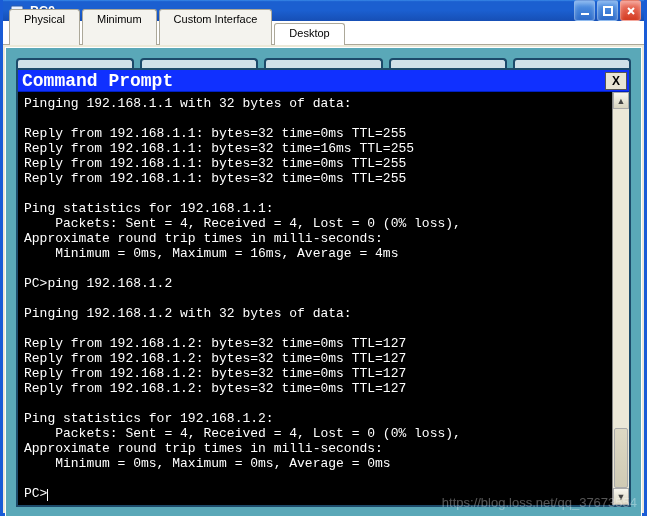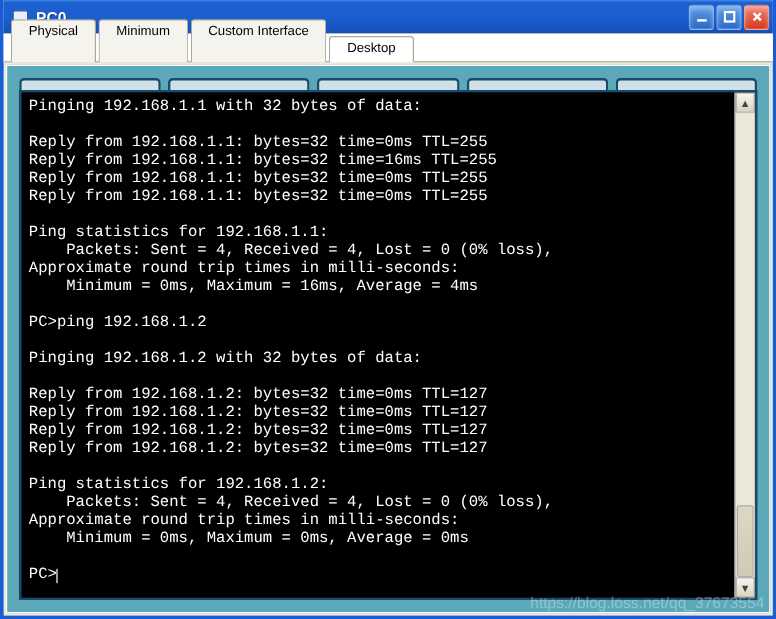--- a/index.html
+++ b/index.html
@@ -236,20 +236,24 @@
   <div class="desktop-area">
     <div class="row-top">
       <div></div>
       <div></div>
       <div></div>
       <div></div>
       <div></div>
     </div>
 
     <div class="cmd-window">
+      <div class="cmd-title">
+        <span class="cmd-title-text">Command Prompt</span>
+        <div class="cmd-x">X</div>
+      </div>
       <div class="cmd-body-wrap">
         <div class="cmd-body" id="cmd-body">Pinging 192.168.1.1 with 32 bytes of data:
 
 Reply from 192.168.1.1: bytes=32 time=0ms TTL=255
 Reply from 192.168.1.1: bytes=32 time=16ms TTL=255
 Reply from 192.168.1.1: bytes=32 time=0ms TTL=255
 Reply from 192.168.1.1: bytes=32 time=0ms TTL=255
 
 Ping statistics for 192.168.1.1:
     Packets: Sent = 4, Received = 4, Lost = 0 (0% loss),

